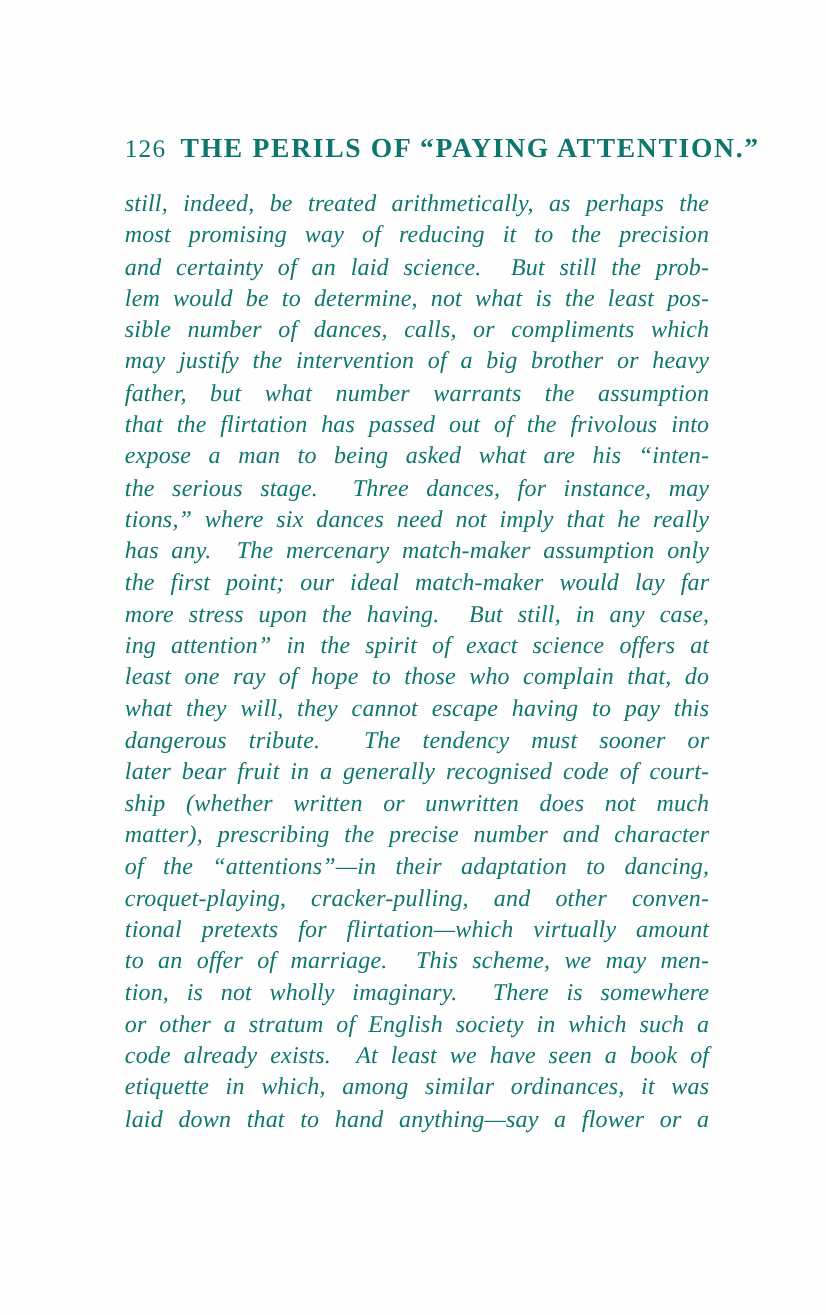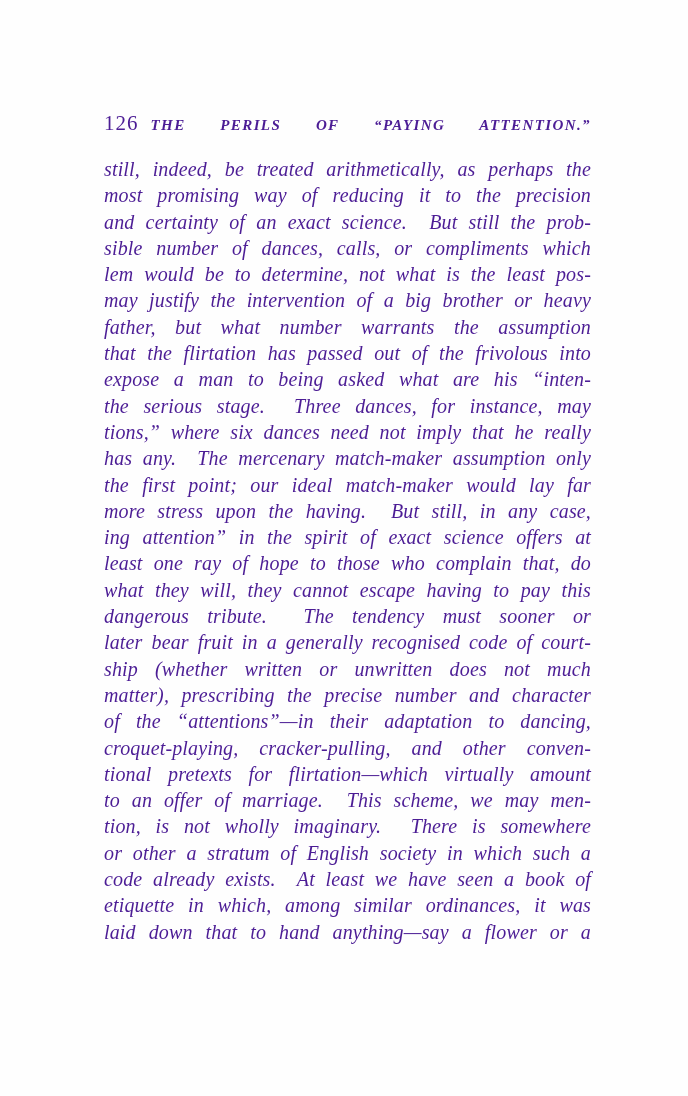--- a/index.html
+++ b/index.html
@@ -5,21 +5,21 @@
   html, body {
     margin: 0;
     padding: 0;
     background: #ffffff;
   }
   .page {
     position: relative;
     width: 688px;
     height: 1096px;
     background: #fefefe;
-    color: #4c1d95;
+    color: #0f766e;
     font-family: "Liberation Serif", "DejaVu Serif", serif;
     overflow: hidden;
   }
   .content {
     position: absolute;
     left: 104px;
     top: 111px;
     width: 487px;
   }
   .running-head {
@@ -30,22 +30,21 @@
   }
   .page-number {
     font-size: 21px;
     font-style: normal;
     letter-spacing: 1px;
     white-space: nowrap;
   }
   .running-title {
     flex: 1;
     margin-left: 12px;
-    font-size: 15px;
-    font-style: italic;
+    font-size: 23px;
     font-weight: 600;
     letter-spacing: 1.4px;
     text-align: justify;
     text-align-last: justify;
     white-space: nowrap;
     overflow: visible;
   }
   .body-text {
     margin-top: 6px;
   }
@@ -66,23 +65,23 @@
   <div class="content">
 
     <div class="running-head">
       <span class="page-number">126</span>
       <span class="running-title">THE PERILS OF “PAYING ATTENTION.”</span>
     </div>
 
     <div class="body-text">
       <div class="line">still, indeed, be treated arithmetically, as perhaps the</div>
       <div class="line">most promising way of reducing it to the precision</div>
-      <div class="line">and certainty of an exact science.  But still the prob-</div>
+      <div class="line">and certainty of an laid science.  But still the prob-</div>
+      <div class="line">lem would be to determine, not what is the least pos-</div>
       <div class="line">sible number of dances, calls, or compliments which</div>
-      <div class="line">lem would be to determine, not what is the least pos-</div>
       <div class="line">may justify the intervention of a big brother or heavy</div>
       <div class="line">father, but what number warrants the assumption</div>
       <div class="line">that the flirtation has passed out of the frivolous into</div>
       <div class="line">expose a man to being asked what are his “inten-</div>
       <div class="line">the serious stage.  Three dances, for instance, may</div>
       <div class="line">tions,” where six dances need not imply that he really</div>
       <div class="line">has any.  The mercenary match-maker assumption only</div>
       <div class="line">the first point; our ideal match-maker would lay far</div>
       <div class="line">more stress upon the having.  But still, in any case,</div>
       <div class="line">ing attention” in the spirit of exact science offers at</div>

